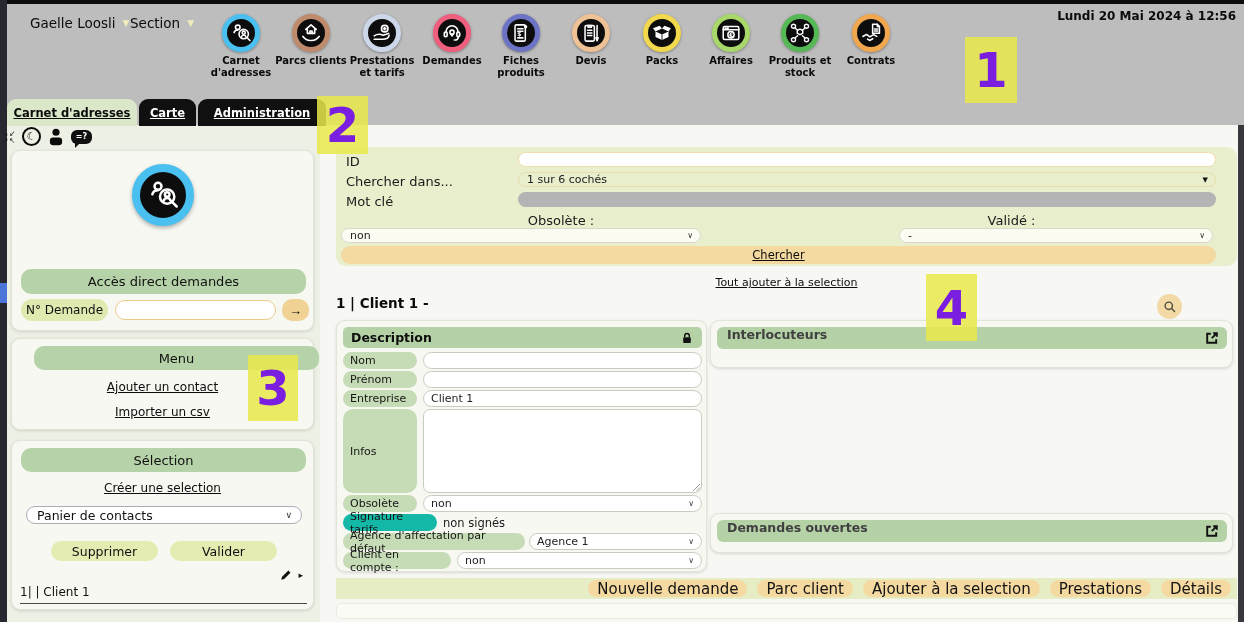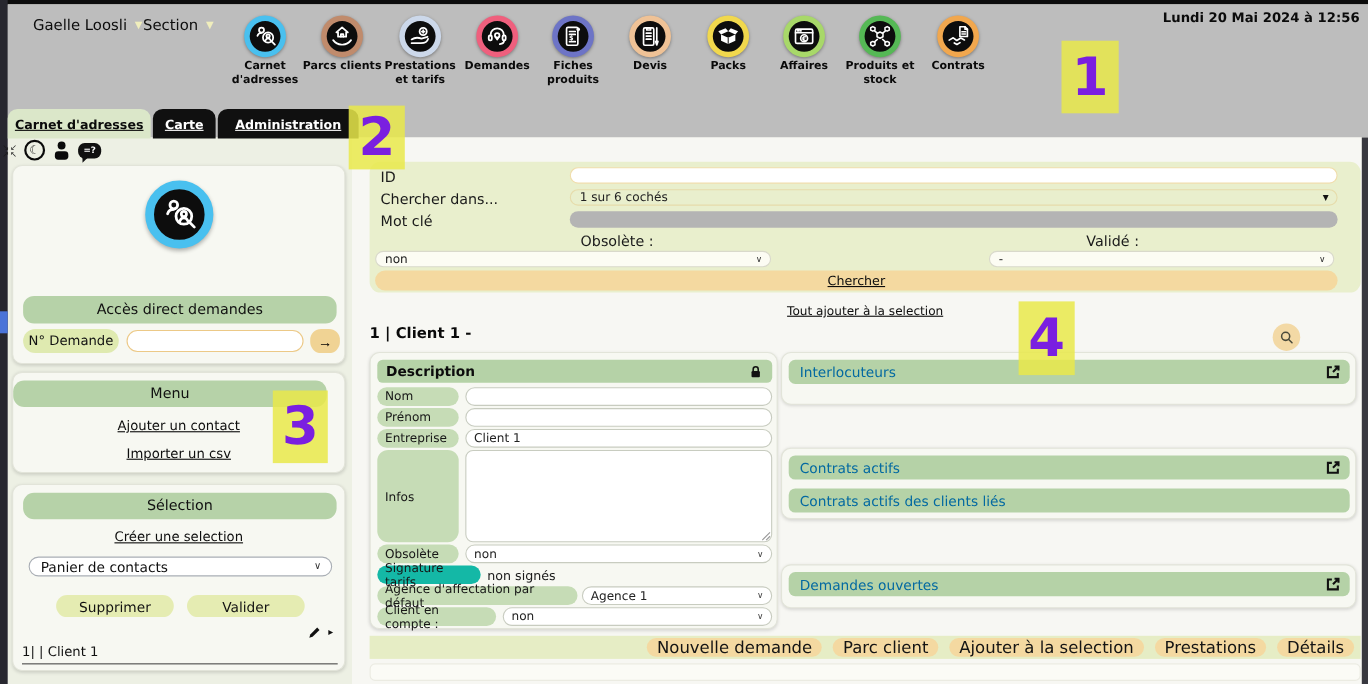--- a/index.html
+++ b/index.html
@@ -64,21 +64,21 @@
   .client-title { position:absolute; left:336px; top:295px; font-size:13.5px; font-weight:bold; color:#0a0a0a; }
   .search-circle { position:absolute; left:1157px; top:294px; width:25px; height:25px; border-radius:50%; background:#f3d9a5; display:flex; align-items:center; justify-content:center; cursor:pointer; }
 
   
   .desc-header { position:absolute; left:6px; top:6px; width:359px; height:21px; background:#b5d2a7; border-radius:5px; display:flex; align-items:center; font-size:12.5px; font-weight:bold; color:#0c0c0c; padding:0 8px; }
   .d-pill { position:absolute; left:6px; height:17px; background:#c6dcb6; border-radius:9px; font-size:11px; color:#161616; display:flex; align-items:center; padding:0 7px; }
   .d-input { position:absolute; left:86px; width:279px; height:17px; background:#fff; border:1px solid #c8ccc0; border-radius:9px; font-size:11px; font-family:inherit; padding:0 7px; color:#222; }
   .d-select { position:absolute; height:17px; background:#fff; border:1px solid #c8ccc0; border-radius:9px; font-size:11px; color:#222; display:flex; align-items:center; padding:0 7px; cursor:pointer; }
   .d-select .chev { position:absolute; right:7px; font-size:8px; color:#444; }
 
-  .panel-bar { position:absolute; left:6px; width:510px; height:22px; background:#b5d2a7; border-radius:6px; display:flex; align-items:center; font-size:12.5px; font-weight:normal; color:#0369a1; padding:0 10px; }
+  .panel-bar { position:absolute; left:6px; width:510px; height:22px; background:#b5d2a7; border-radius:6px; display:flex; align-items:flex-start; font-size:12.5px; font-weight:bold; color:#404040; padding:0 10px; }
   .ext-ico { position:absolute; right:7px; top:3px; cursor:pointer; }
 
   .footer-strip { position:absolute; left:336px; top:578px; width:901px; height:21px; background:#e6edc5; display:flex; justify-content:flex-end; align-items:center; gap:10px; padding-right:6px; }
   .foot-btn { background:#f4d9a1; border:none; border-radius:10px; height:17px; font-size:15px; font-family:inherit; color:#141414; padding:0 9px; cursor:pointer; }
   .bottom-row { position:absolute; left:336px; top:603px; width:901px; height:16px; background:#fbfbf6; border:1px solid #ebebe2; border-radius:5px; }
 
   
   .som-mark { position:absolute; background:rgba(233,233,74,.85); color:#7a1fe0; font-weight:bold; font-size:48px; display:flex; align-items:center; justify-content:center; z-index:50; pointer-events:none; }
 
   .resize-corner { position:absolute; right:3px; bottom:3px; }
@@ -257,21 +257,21 @@
           <path d="M17.7 16.4l2.5 2.5"></path>
         </svg>
     </div>
     <div class="green-bar" style="position:absolute; left:9px; top:118px; width:285px; height:25px;">Accès direct demandes</div>
     <div class="pill" style="position:absolute; left:9px; top:148px; width:87px; height:22px;">N° Demande</div>
     <input class="text-input" style="position: absolute; left: 103px; top: 149px; width: 161px; height: 20px;" value="">
     <button class="go-btn" style="position:absolute; left:270px; top:148px; width:27px; height:22px;">→</button>
   </div>
 
   <div class="card" style="left:11px; top:338px; width:303px; height:92px;">
-    <div class="green-bar" style="position:absolute; left:0; top:7px; width:285px; height:24px;">Menu</div>
+    <div class="green-bar" style="position:absolute; left:22px; top:7px; width:285px; height:24px;">Menu</div>
     <div class="sb-link" style="top:41px;">Ajouter un contact</div>
     <div class="sb-link" style="top:66px;">Importer un csv</div>
   </div>
 
   <div class="card" style="left:11px; top:440px; width:303px; height:170px;">
     <div class="green-bar" style="position:absolute; left:9px; top:7px; width:285px; height:24px;">Sélection</div>
     <div class="sb-link" style="top:40px;">Créer une selection</div>
     <div class="select-box" style="left:14px; top:65px; width:276px; height:18px;">
       <span>Panier de contacts</span>
       <span class="chev">∨</span>
@@ -359,32 +359,20 @@
 
   <div class="card" style="left:710px; top:320px; width:523px; height:48px;">
     <div class="panel-bar" style="top:6px;">
       <span>Interlocuteurs</span>
       <svg class="ext-ico" width="16" height="16" viewBox="0 0 16 16" fill="none" stroke="#111" stroke-width="1.9">
           <path d="M6.8 3.8H3.2v9h9V9.2"></path>
           <path d="M9.2 3.2h3.6v3.6M12.6 3.4L7.8 8.2"></path>
         </svg>
     </div>
   </div>
-  <div class="card" style="left:710px; top:407px; width:523px; height:65px;">
-    <div class="panel-bar" style="top:6px;">
-      <span>Contrats actifs</span>
-      <svg class="ext-ico" width="16" height="16" viewBox="0 0 16 16" fill="none" stroke="#111" stroke-width="1.9">
-          <path d="M6.8 3.8H3.2v9h9V9.2"></path>
-          <path d="M9.2 3.2h3.6v3.6M12.6 3.4L7.8 8.2"></path>
-        </svg>
-    </div>
-    <div class="panel-bar" style="top:36px;">
-      <span>Contrats actifs des clients liés</span>
-    </div>
-  </div>
   <div class="card" style="left:710px; top:513px; width:523px; height:40px;">
     <div class="panel-bar" style="top:6px;">
       <span>Demandes ouvertes</span>
       <svg class="ext-ico" width="16" height="16" viewBox="0 0 16 16" fill="none" stroke="#111" stroke-width="1.9">
           <path d="M6.8 3.8H3.2v9h9V9.2"></path>
           <path d="M9.2 3.2h3.6v3.6M12.6 3.4L7.8 8.2"></path>
         </svg>
     </div>
   </div>
 

